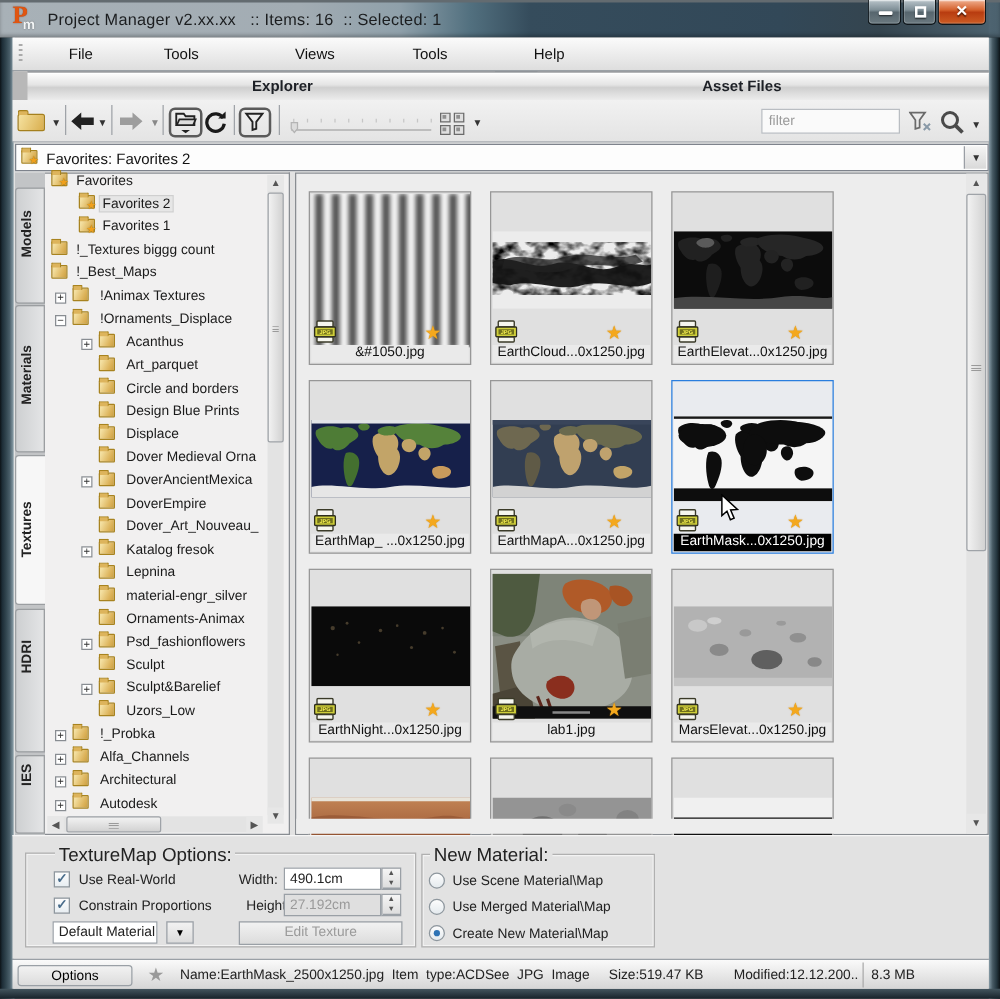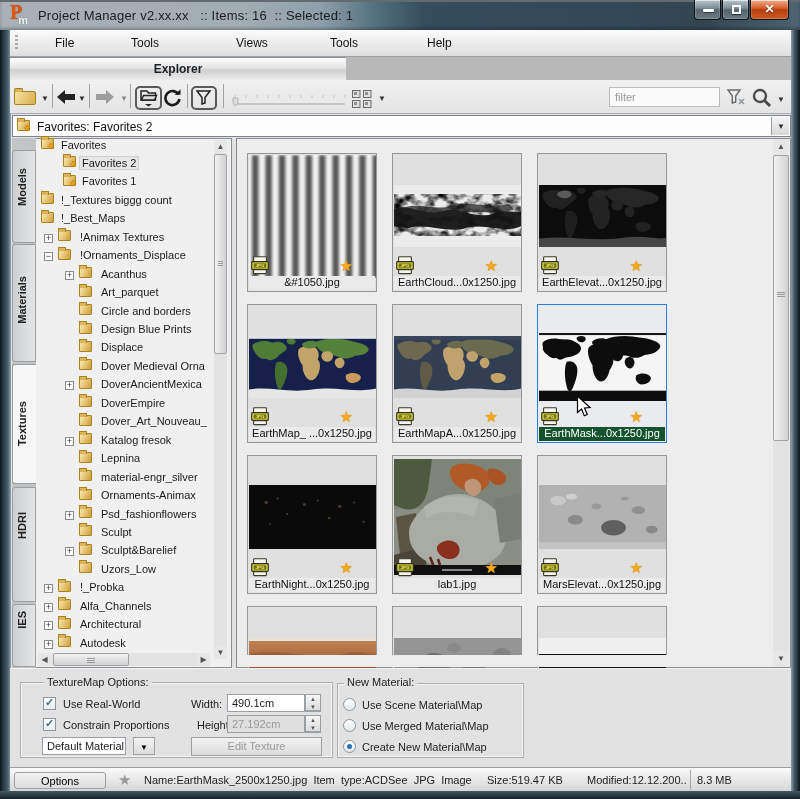--- a/index.html
+++ b/index.html
@@ -53,26 +53,26 @@
 
 .sb{position:absolute;background:#e3e3e3}
 .sbthumb{position:absolute;background:linear-gradient(to right,#f2f2f2,#d2d2d2);border:1px solid #9fa3a8;border-radius:2px}
 .sbthumb.h{background:linear-gradient(#f2f2f2,#d2d2d2)}
 .sbbtn{position:absolute;background:#e7e7e7;color:#555;font-size:8px;text-align:center}
 .grip3{position:absolute;left:3px;right:3px;height:5px;background:repeating-linear-gradient(#9a9a9a 0 1px,transparent 1px 2px)}
 
 .cell{position:absolute;width:130px;height:139px;background:#e0e0e0;border:1px solid #979797;overflow:hidden}
 .cell.sel{border:1px solid #2a7ede;background:#e9ebef}
 .clab{position:absolute;left:1px;right:1px;bottom:1px;height:14px;text-align:center;font-size:11px;color:#111;background:#eaeaea;padding-top:0px}
-.cell.sel .clab{background:#14532d;color:#fff}
+.cell.sel .clab{background:#000000;color:#fff}
 .star{position:absolute;right:23px;bottom:16px;font-size:15px;color:#f4a81d;text-shadow:0 0 1px #c07c00}
 
 #opts{position:absolute;left:10px;top:668px;width:781px;height:99px;background:#e2e2e2;border-top:1px solid #f5f5f5}
 .gb{position:absolute;border:1px solid #b0b0b0;box-shadow:inset 0 0 0 1px #f3f3f3}
-.olab{position:absolute;font-size:11px;color:#222;background:#e2e2e2;padding:0 3px}
+.olab{position:absolute;font-size:15px;color:#222;background:#e2e2e2;padding:0 3px}
 .cb{position:absolute;width:13px;height:13px;background:linear-gradient(#fdfdfd,#e8eef2);border:1px solid #8e979e}
 .cb:before{content:"\2713";position:absolute;left:1px;top:-2px;font-size:11px;font-weight:bold;color:#4a6d8c}
 .otext{position:absolute;font-size:11px;color:#222;white-space:nowrap}
 .field{position:absolute;height:18px;background:#fff;border:1px solid #9aa0a6;font-size:11px;color:#222;padding:2px 0 0 4px}
 .field.dis{background:#dfdfdf;color:#9a9a9a}
 .spin{position:absolute;width:16px;height:18px;background:linear-gradient(#f5f5f5,#dcdcdc);border:1px solid #9aa0a6;font-size:6px;color:#555;text-align:center;line-height:8px;box-shadow:inset 0 -9px 0 -8px #9aa0a6}
 .btn3{position:absolute;background:linear-gradient(#f2f2f2,#dcdcdc);border:1px solid #9aa0a6;text-align:center;font-size:11px;padding-top:2px}
 .rad{position:absolute;width:13px;height:13px;border-radius:50%;background:linear-gradient(#fdfdfd,#e4eaee);border:1px solid #8e979e}
 .rad.on:before{content:"";position:absolute;left:3px;top:3px;width:5px;height:5px;border-radius:50%;background:#2d73b5}
 
@@ -102,22 +102,25 @@
 </div>
 <div id="menubar">
  <div id="grip"></div>
  <div class="mi" style="left:45px">File</div>
  <div class="mi" style="left:121px">Tools</div>
  <div class="mi" style="left:226px">Views</div>
  <div class="mi" style="left:320px">Tools</div>
  <div class="mi" style="left:417px">Help</div>
 </div>
 <div id="tabbar">
- <div class="ttab" style="left:0px;width:336px">
+ <div class="ttab" style="left:12px;width:408px">
       <span>Explorer</span>
+    </div>
+ <div class="ttab" style="left:386px;width:395px">
+      <span>Asset Files</span>
     </div>
 </div>
 <div id="toolbar"></div>
 
 <div class="abs" style="left:14px;top:91px;width:22px;height:14px;background:linear-gradient(115deg,#f5e2a0,#d9ae4e);border:1px solid #a5801e;border-radius:2px"></div>
 <div class="abs" style="left:14px;top:88px;width:9px;height:4px;background:#ddb45c;border:1px solid #a5801e;border-bottom:none;border-radius:2px 2px 0 0"></div>
 <div class="dda" style="left:41px;top:94px">▼</div>
 <div class="tsep" style="left:52px;top:84px"></div>
 <svg class="abs" style="left:56px;top:89px" width="20" height="16" viewBox="0 0 20 16">
     <path d="M9,1 L1,8 L9,15 L9,11 L19,11 L19,5 L9,5 Z" fill="#222"></path>

